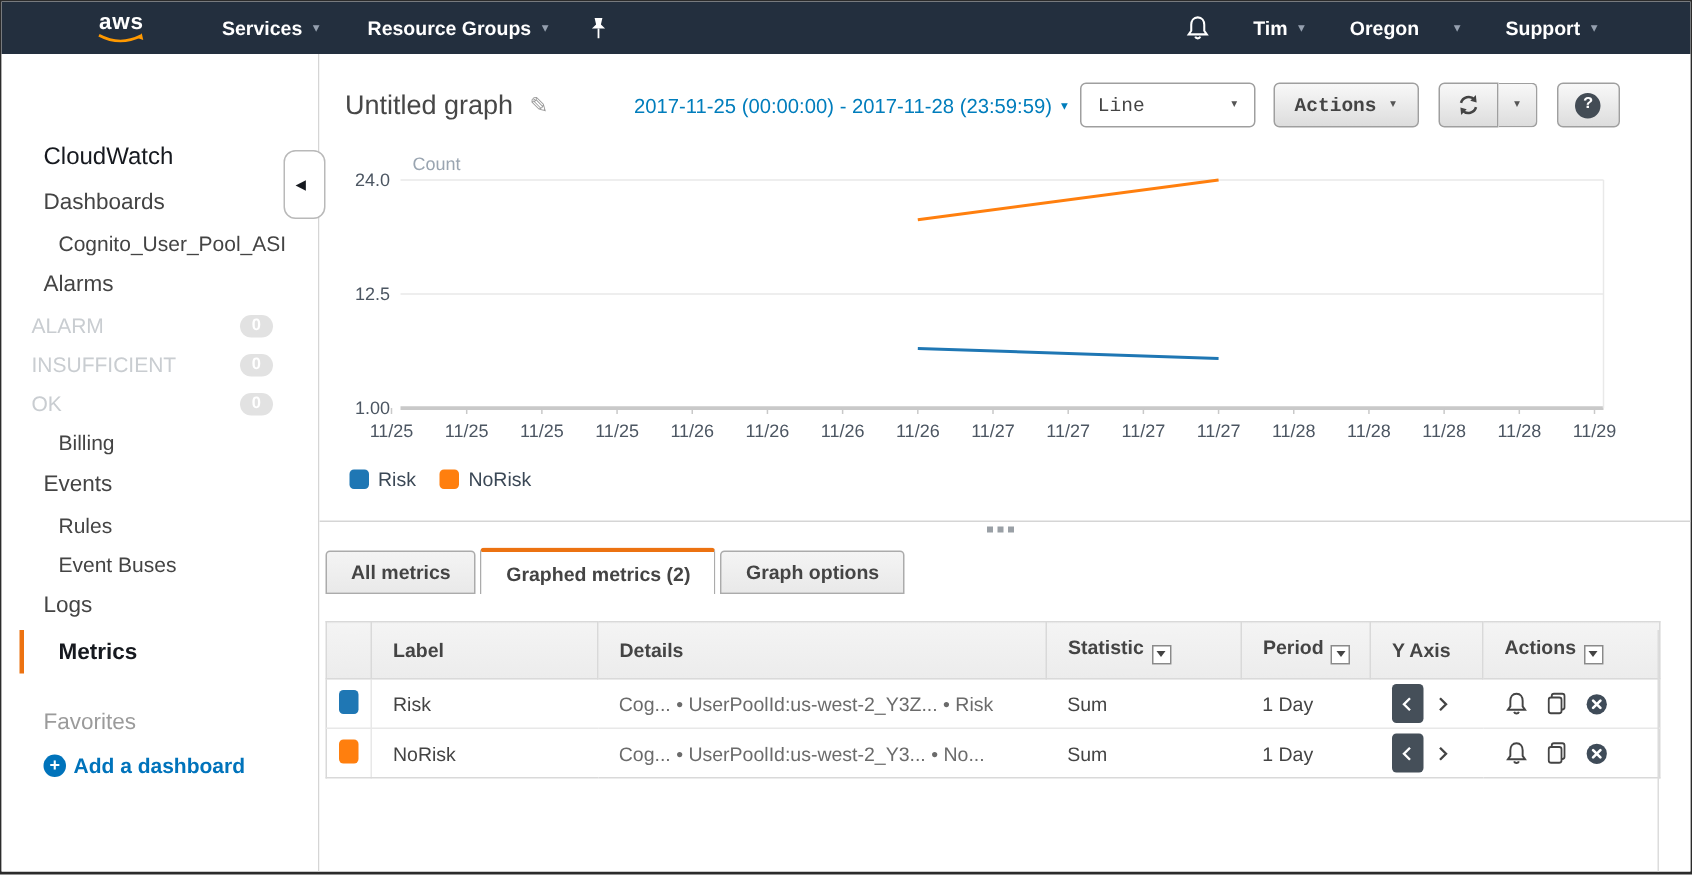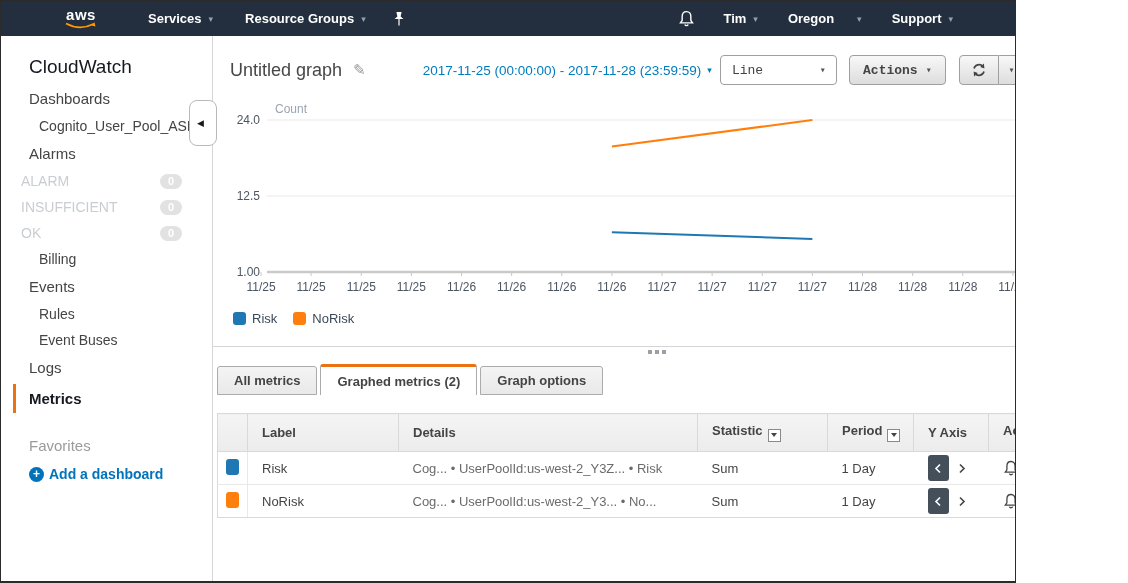--- a/index.html
+++ b/index.html
@@ -1,17 +1,17 @@
 <!DOCTYPE html>
 <html><head>
 <meta charset="utf-8">
 <style>
   * { box-sizing: border-box; margin: 0; padding: 0; }
   body { font-family: "Liberation Sans", "DejaVu Sans", sans-serif; background: #fff; }
-  .window { width: 1016px; height: 583px; border: 1px solid #2b2b2b; border-bottom-width: 2px;
+  .window { width: 1128px; height: 583px; border: 1px solid #2b2b2b; border-bottom-width: 2px;
             overflow: hidden; background: #fff; position: relative; }
 
   
   .topnav { height: 35px; background: #232f3e; display: flex; align-items: center; color: #fff; }
   .aws-logo { margin-left: 63px; display: flex; flex-direction: column; align-items: center; line-height: 1; cursor: pointer; }
   .aws-logo .aws-word { font-size: 15px; font-weight: bold; letter-spacing: .5px; color: #fff; }
   .nav-item { font-size: 13px; font-weight: bold; color: #fff; display: flex; align-items: center; cursor: pointer; }
   .nav-caret { font-size: 9px; color: #95a0af; margin-left: 7px; }
   .nav-services { margin-left: 50px; }
   .nav-rg { margin-left: 32px; }
@@ -20,29 +20,29 @@
   .nav-bell { display: flex; cursor: pointer; }
   .nav-user { margin-left: 28px; }
   .nav-region { margin-left: 30px; gap: 16px; }
   .nav-support { margin-left: 30px; }
 
   
   .content { display: flex; height: 546px; position: relative; }
 
   
   .sidebar { width: 212px; border-right: 1px solid #d5d5d5; padding-top: 14px; background: #fff; flex: none; }
-  .sb-root { font-size: 19px; color: #16191f; padding: 6px 0 6px 28px; cursor: pointer; }
+  .sb-root { font-size: 16px; color: #16191f; padding: 6px 0 6px 28px; cursor: pointer; margin-top: 40px; }
   .sb-section { font-size: 15px; color: #444; padding: 6px 0 6px 28px; cursor: pointer; }
   .sb-sub { font-size: 14px; color: #444; padding: 5px 0 5px 38px; cursor: pointer;
             white-space: nowrap; overflow: hidden; }
   .sb-disabled { color: #c9cdd1; display: flex; align-items: center; padding: 5px 0 5px 20px; font-size: 14px; cursor: pointer; }
   .badge { margin-left: auto; margin-right: 30px; background: #e2e2e2; color: #fff; font-weight: bold;
            font-size: 11px; border-radius: 9px; padding: 1px 8px; line-height: 13px; }
   .sb-active { font-weight: bold; color: #16191f; margin-left: 12px; border-left: 3px solid #ec7211;
-               padding-left: 13px; margin-top: 2px; margin-bottom: 6px; }
+               padding-left: 23px; margin-top: 2px; margin-bottom: 6px; }
   .sb-favorites { font-size: 15px; color: #9b9b9b; padding: 6px 0 6px 28px; margin-top: 18px; }
   .sb-add { display: flex; align-items: center; padding: 6px 0 6px 28px; color: #0073bb; font-weight: bold;
             font-size: 14px; cursor: pointer; }
   .plus-icon { width: 15px; height: 15px; border-radius: 50%; background: #0073bb; color: #fff;
                font-size: 12px; font-weight: bold; display: inline-flex; align-items: center; justify-content: center;
                margin-right: 5px; line-height: 1; }
   .collapse-tab { position: absolute; left: 188px; top: 64px; width: 28px; height: 46px; background: #fff;
                   border: 1px solid #b9b9b9; border-radius: 8px; z-index: 5; cursor: pointer;
                   display: flex; align-items: center; justify-content: center; }
   .collapse-tab .tri { font-size: 9px; color: #16191f; margin-right: 5px; }

